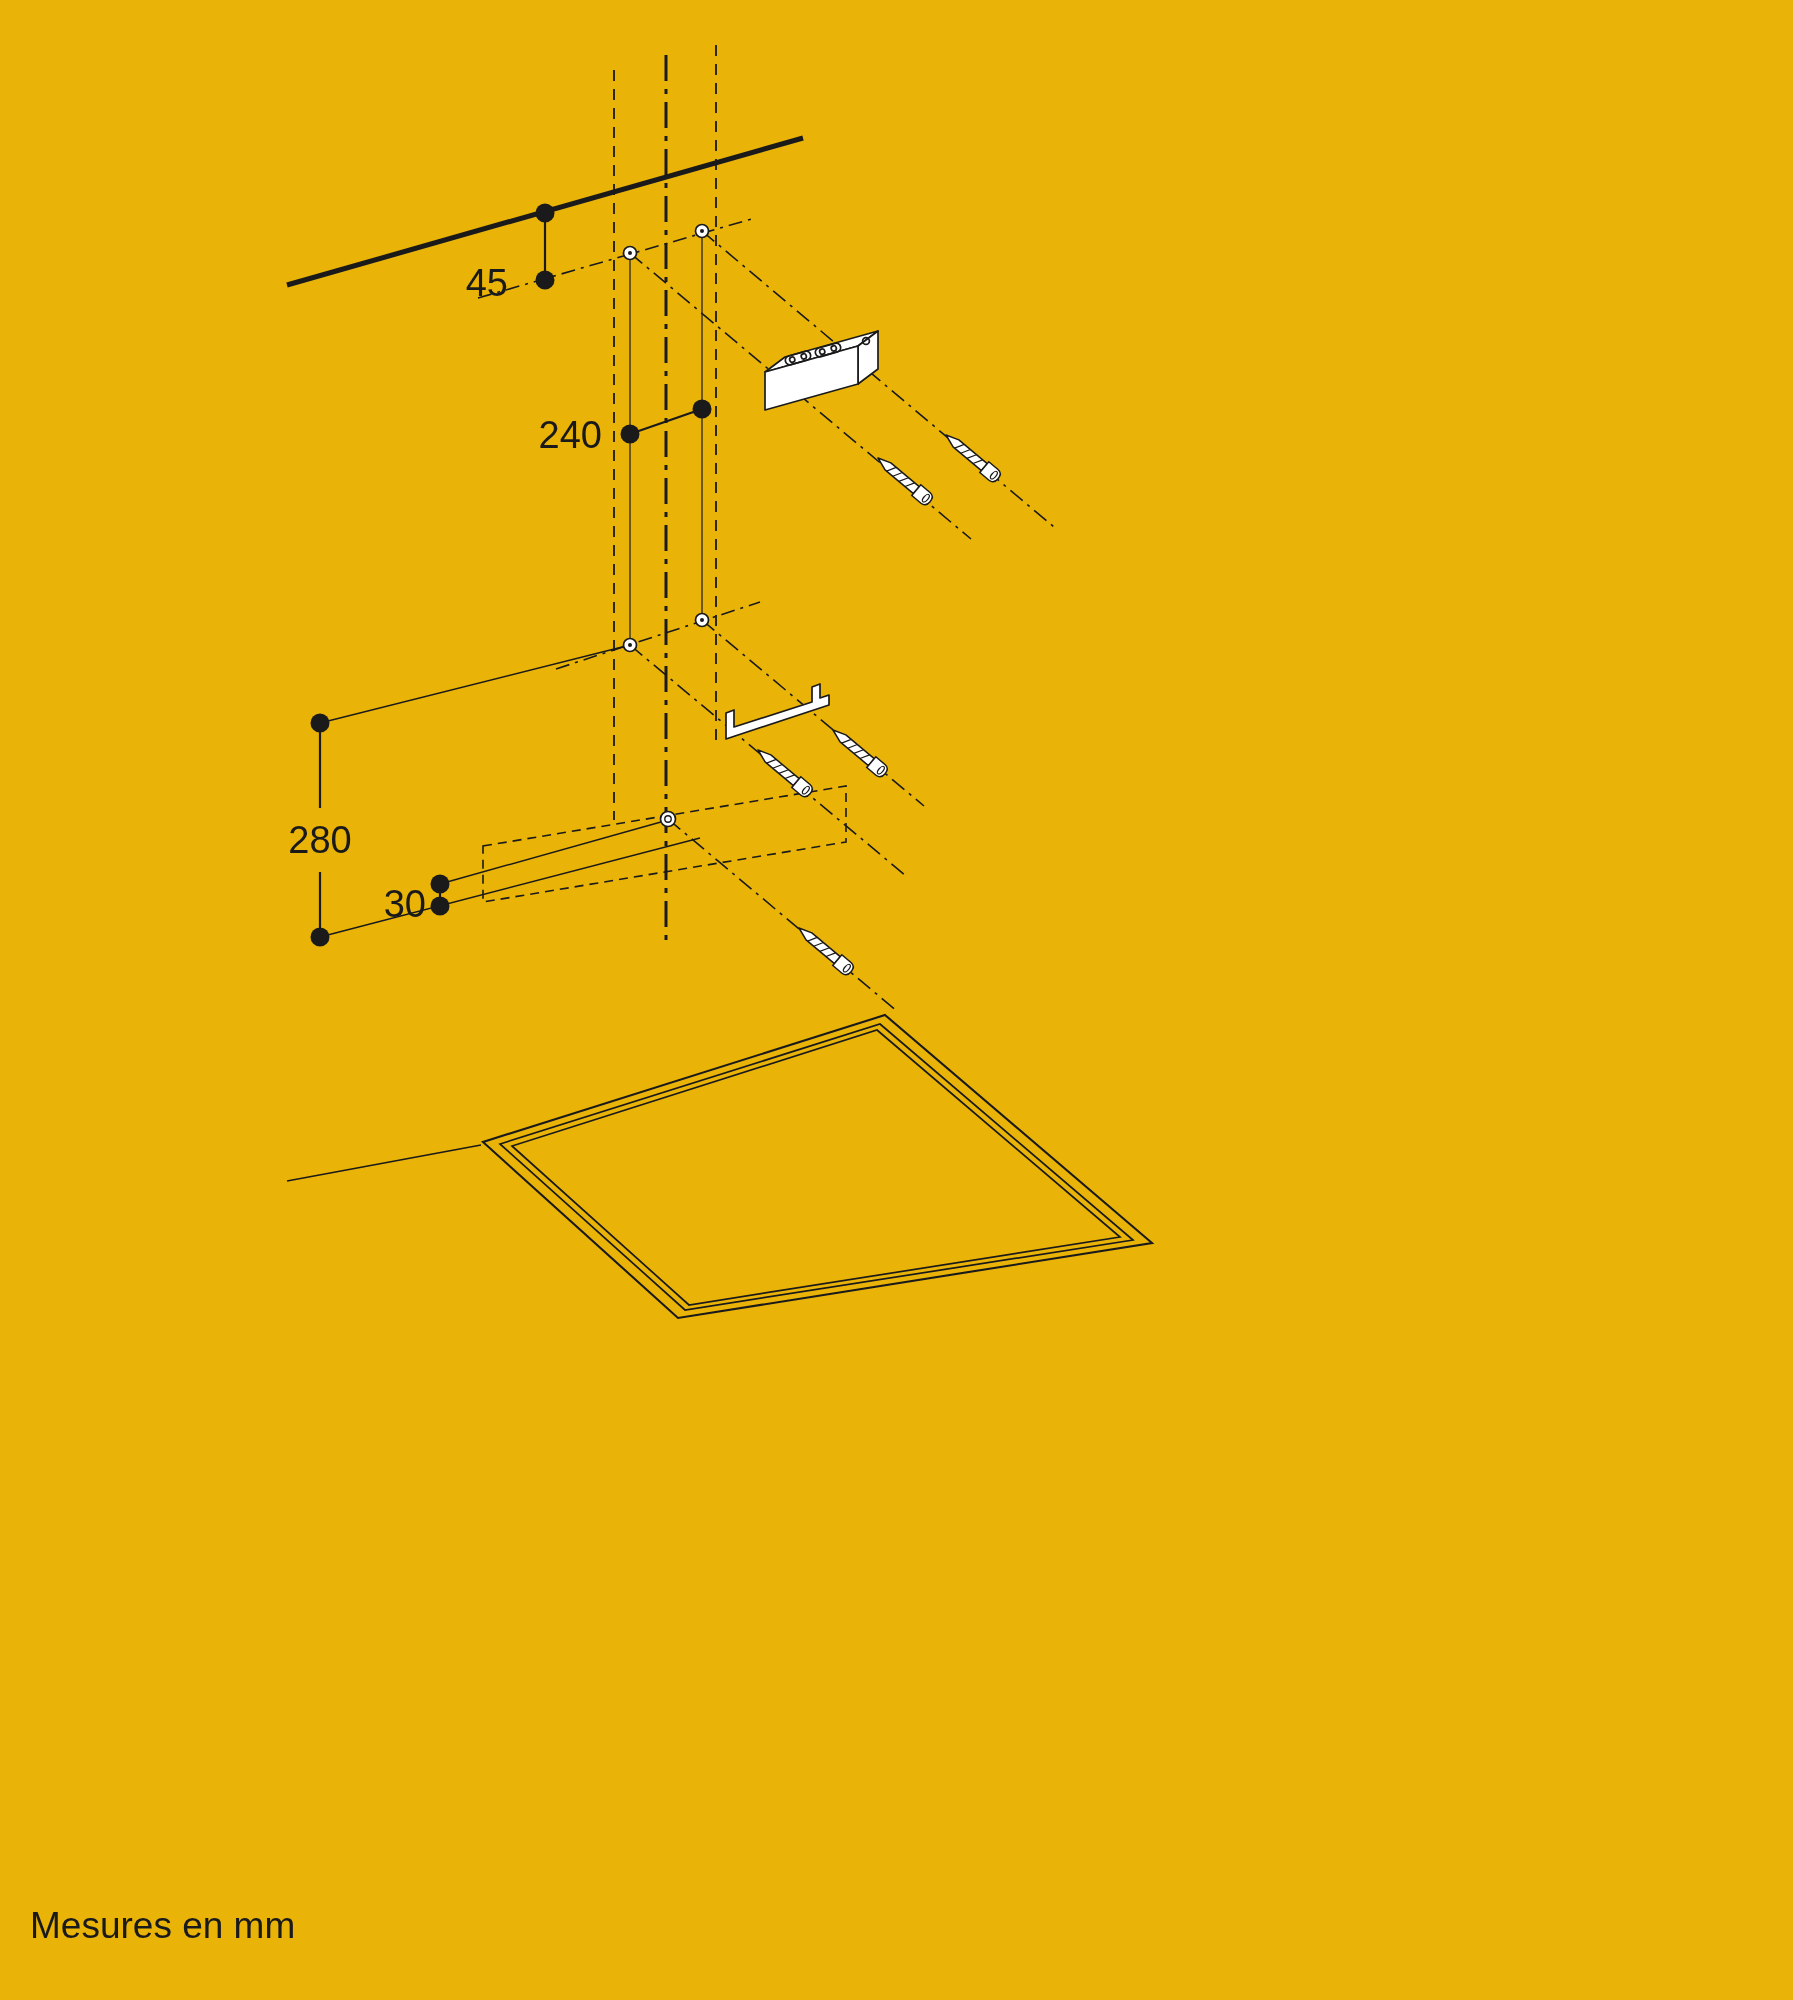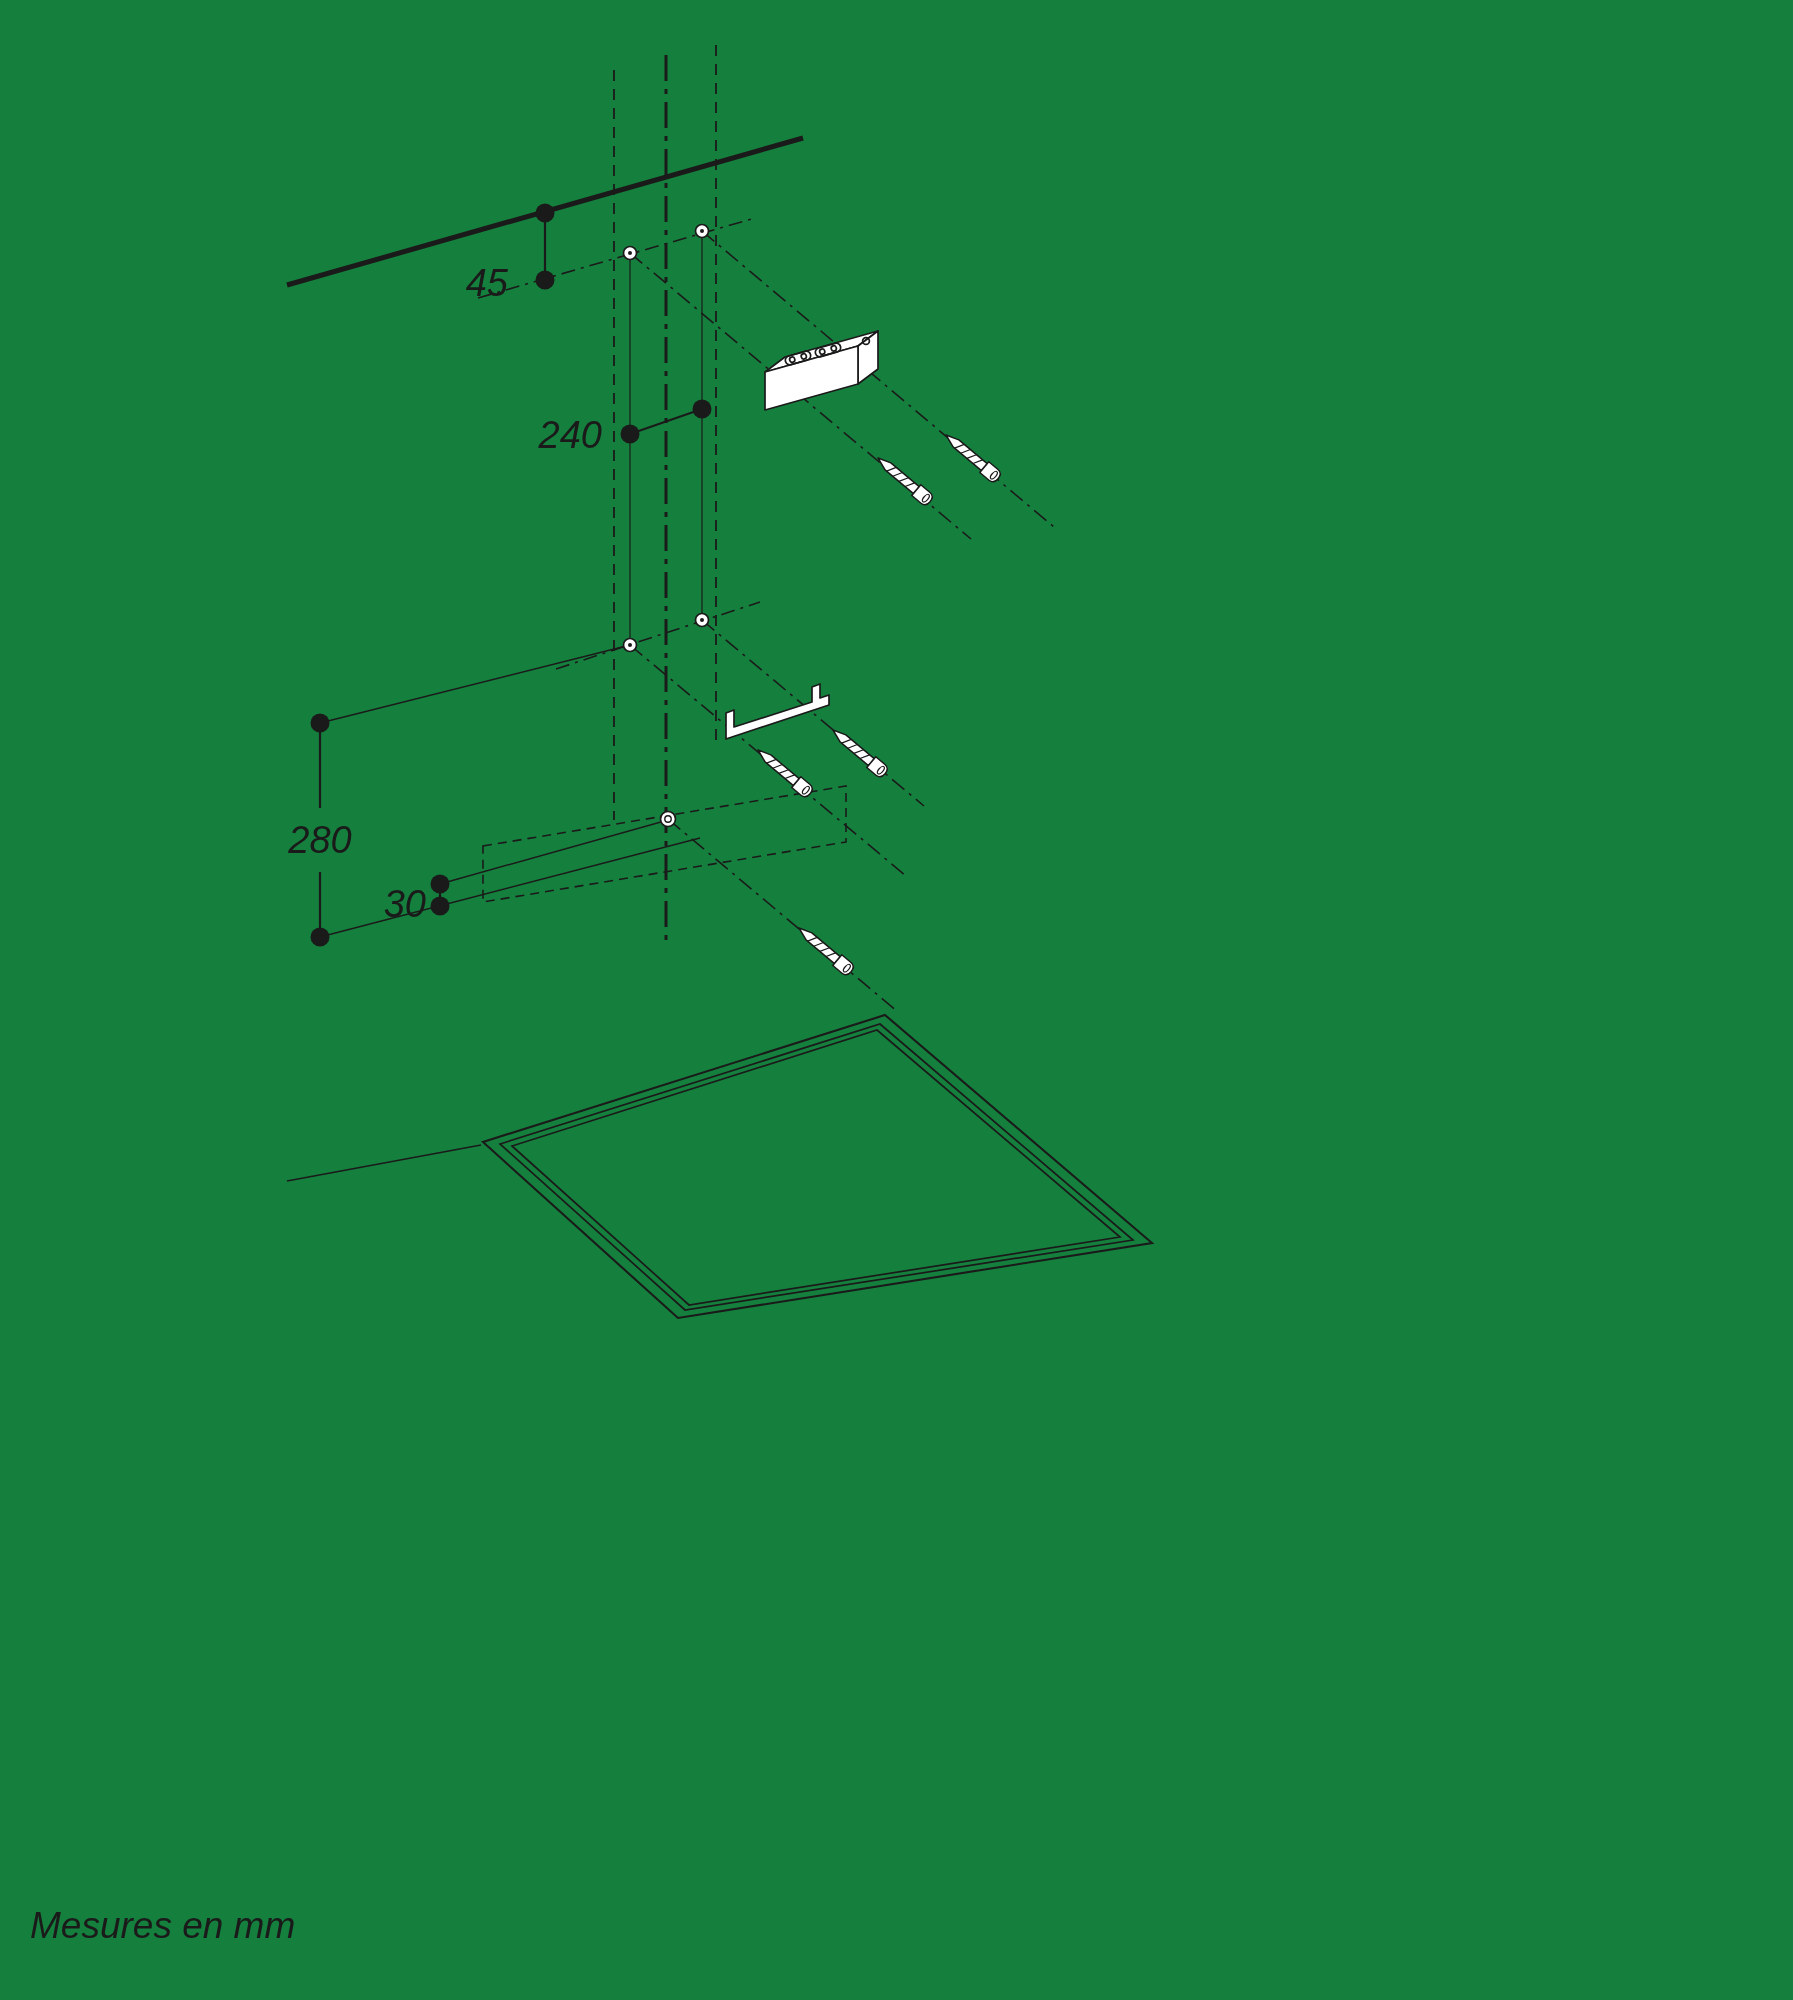--- a/index.html
+++ b/index.html
@@ -4,23 +4,22 @@
 <style>
   html, body {
     margin: 0;
     padding: 0;
     background: #ffffff;
   }
   #canvas {
     position: relative;
     width: 1793px;
     height: 2000px;
-    background: #15803d;
+    background: #eab308;
     overflow: hidden;
-    font-style: italic;
   }
   svg {
     display: block;
     width: 1793px;
     height: 2000px;
   }
   svg text {
     font-family: "Liberation Sans", sans-serif;
     fill: #1a1a1a;
   }

